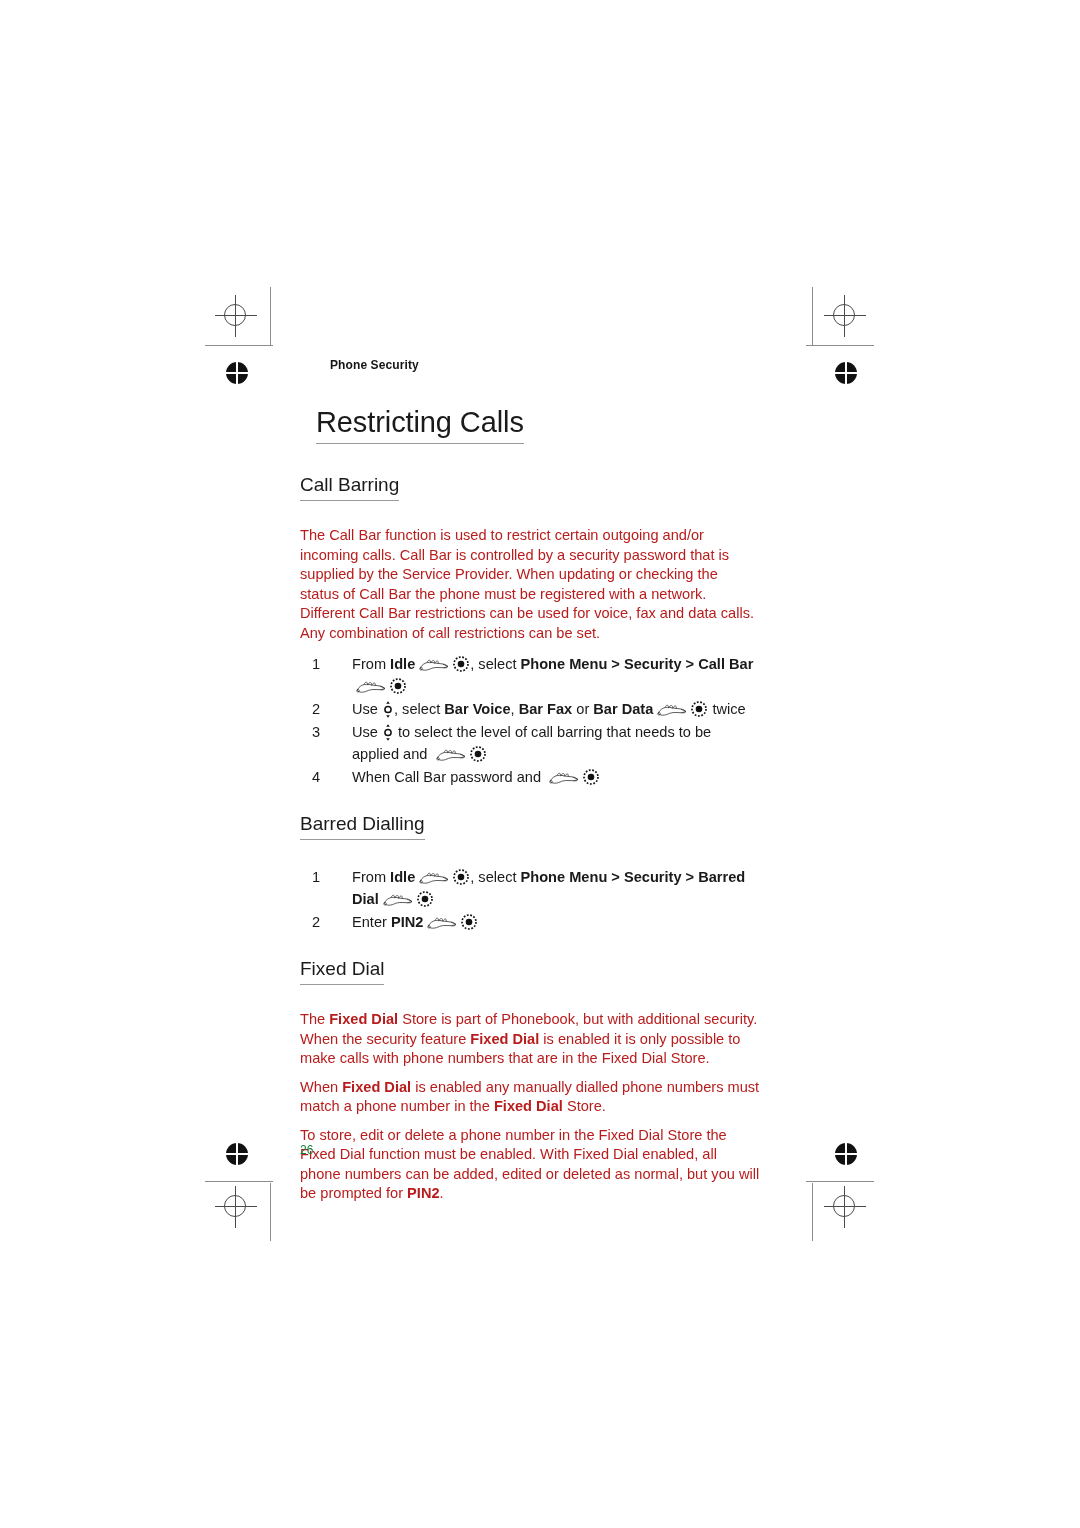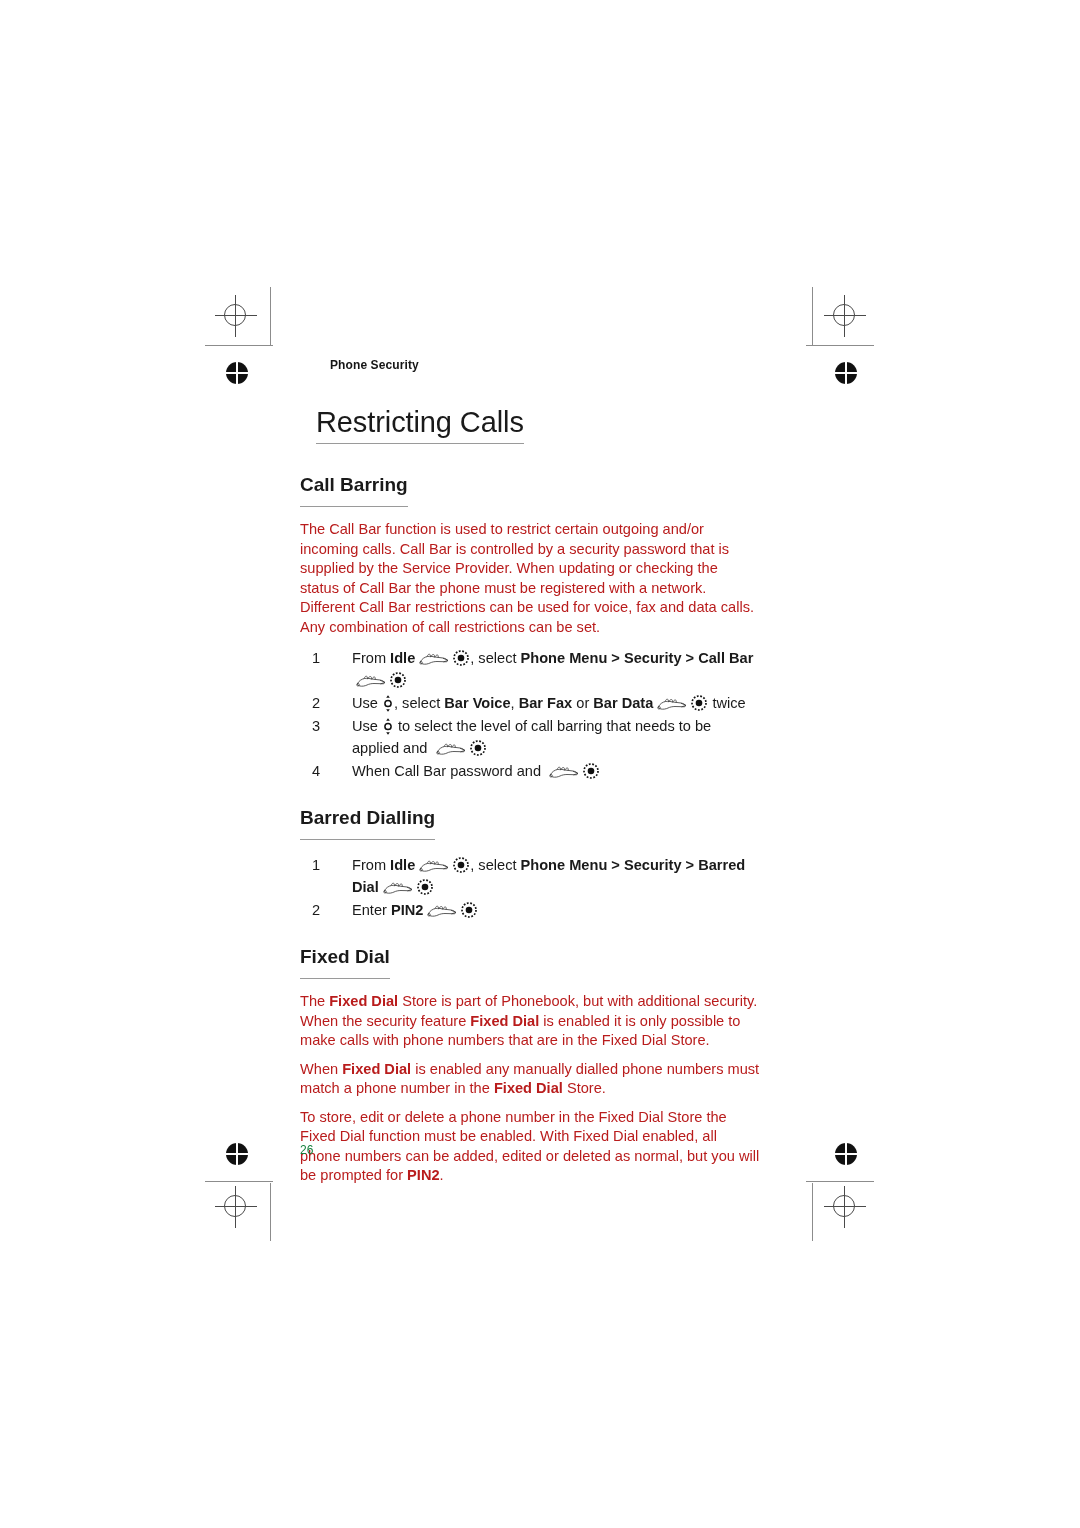--- a/index.html
+++ b/index.html
@@ -96,24 +96,24 @@
     letter-spacing: -0.1px;
     color: #1a1a1a;
     margin: 16px;
     padding-bottom: 4px;
     display: inline-block;
     border-bottom: 1.5px solid #9a9a9a;
   }
 
   h2.section {
     font-size: 19px;
-    font-weight: bold;
+    font-weight: normal;
     color: #1a1a1a;
-    margin: 14px 0 4px 0;
-    padding-bottom: 10px;
+    margin: 14px 0 16px 0;
+    padding-bottom: 4px;
     display: inline-block;
     border-bottom: 1.2px solid #9a9a9a;
   }
   h2.section.tight { margin-top: 24px; }
 
   p.body {
     font-size: 14.6px;
     line-height: 19.5px;
     margin: 9px 0 0 0;
     color: #b91c1c;

